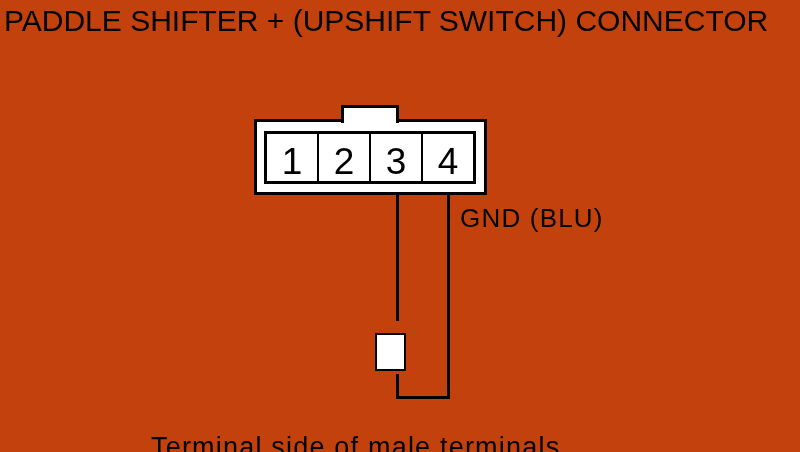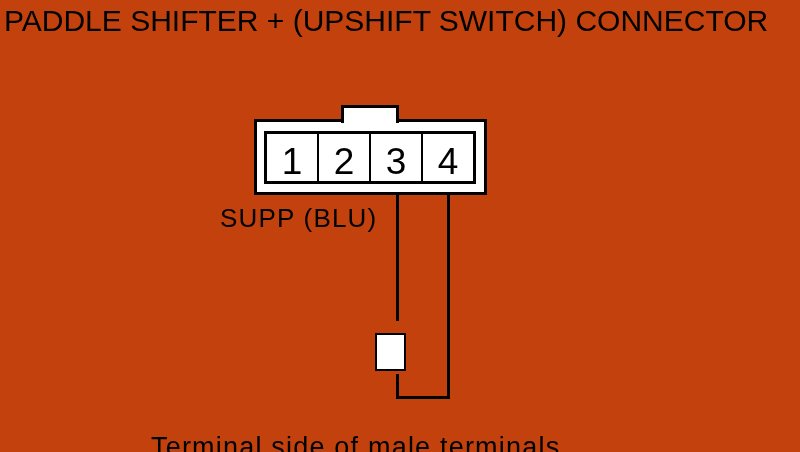--- a/index.html
+++ b/index.html
@@ -134,17 +134,17 @@
       <span class="pin-num">4</span>
     </div>
   </div>
 
   <div class="abs wire wire-p3-upper"></div>
   <div class="abs switch-box"></div>
   <div class="abs wire wire-p3-lower"></div>
   <div class="abs wire wire-bottom"></div>
   <div class="abs wire wire-p4"></div>
 
-  <div class="abs wire-label label-supp">SUPP (BLU)</div>
+  <div class="abs wire-label label-gnd">GND (BLU)</div>
 
   <div class="abs caption">Terminal side of male terminals</div>
 
 </div>
 
 </body></html>

